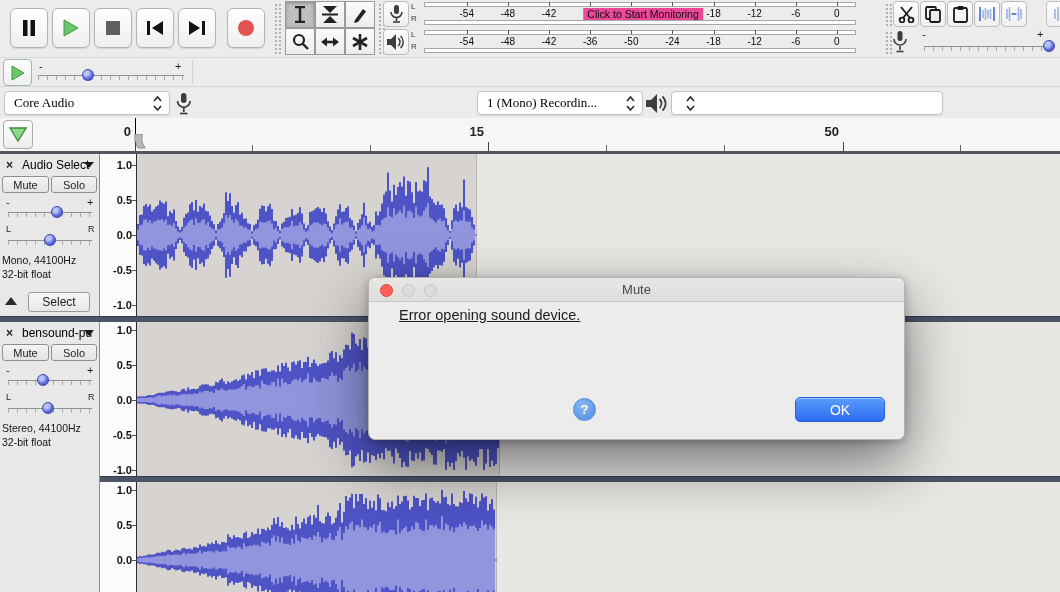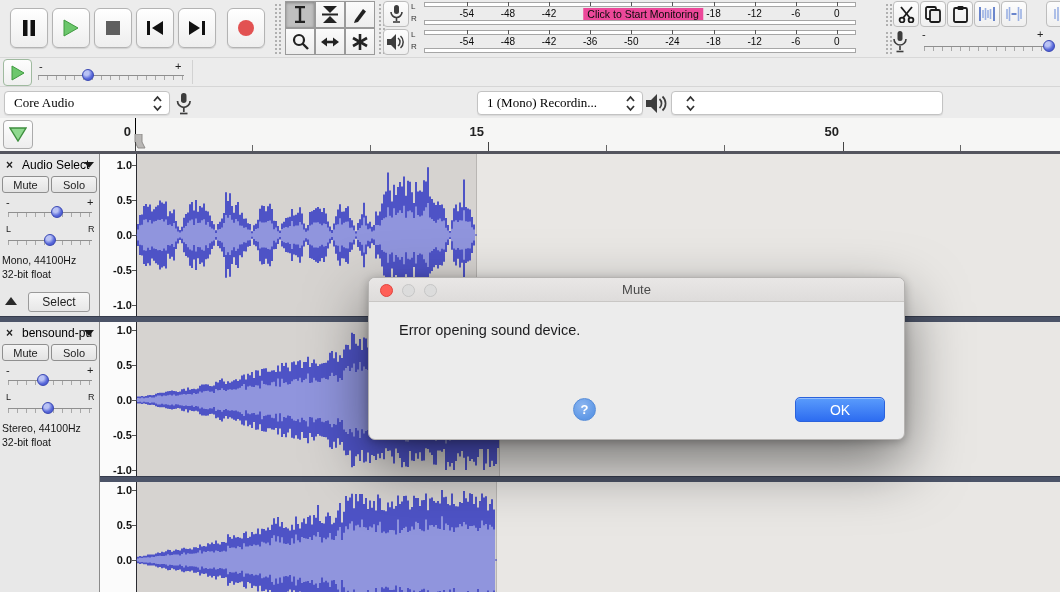--- a/index.html
+++ b/index.html
@@ -511,21 +511,21 @@
     <div class="divider" style="left:100px; top:322px; width:960px; height:6px;"></div>
   </div>
 
   <div id="error-dialog">
     <div id="dialog-titlebar">
       <span class="light" style="left:11px; background:#ff5f57; border:1px solid #e0443e;"></span>
       <span class="light" style="left:33px; background:#dcdcdc; border:1px solid #c5c5c5;"></span>
       <span class="light" style="left:55px; background:#dcdcdc; border:1px solid #c5c5c5;"></span>
       <span id="dialog-title">Mute</span>
     </div>
-    <div class="dialog-line" style="top:44px;">Error opening sound device.</div>
+    <div class="dialog-line" style="top:29px;text-decoration:underline;">Error opening sound device.</div>
     <div id="help-btn">
         <span>?</span>
       </div>
     <div id="ok-btn">
         <span>OK</span>
       </div>
   </div>
 
 </div>
 

